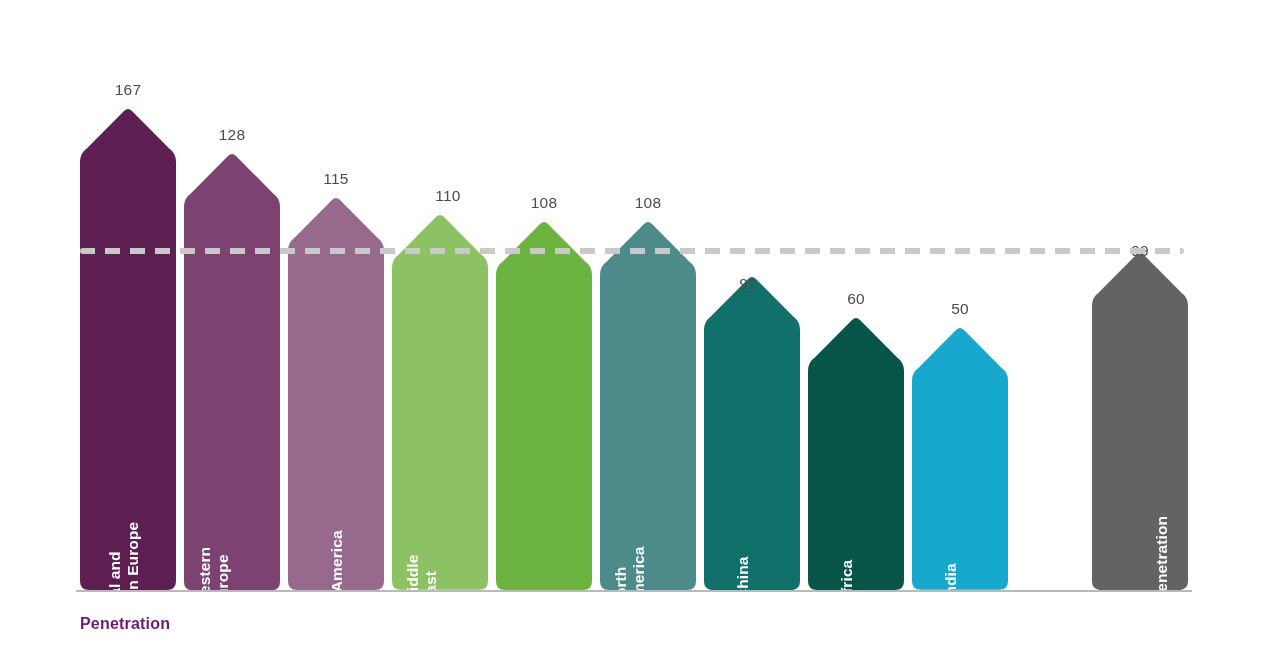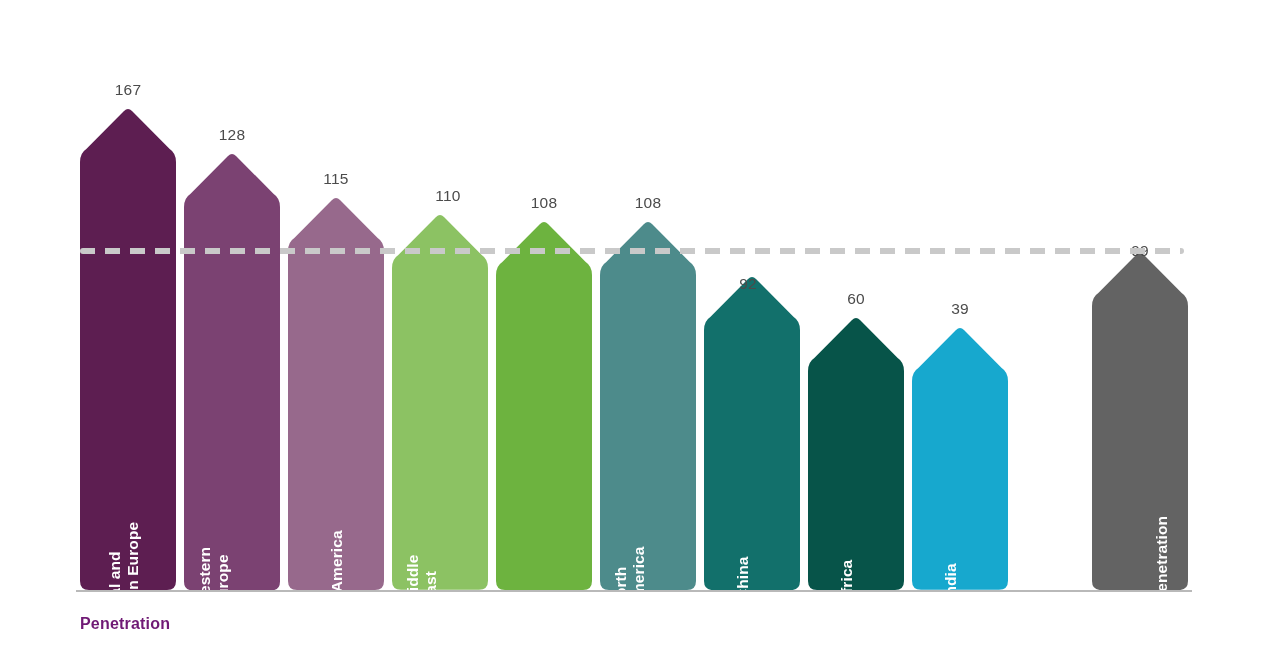--- a/index.html
+++ b/index.html
@@ -157,21 +157,21 @@
 
     <div id="values-layer">
         <div class="value-label" style="left: 80px; width: 96px; top: 81.075px;">167</div>
         <div class="value-label" style="left: 184px; width: 96px; top: 125.6px;">128</div>
         <div class="value-label" style="left: 288px; width: 96px; top: 170.125px; text-align: center;">115</div>
         <div class="value-label" style="left: 400px; width: 96px; top: 187.25px;">110</div>
         <div class="value-label" style="left: 496px; width: 96px; top: 194.1px;">108</div>
         <div class="value-label" style="left: 600px; width: 96px; top: 194.1px;">108</div>
         <div class="value-label" style="left: 700px; width: 96px; top: 248.9px; margin-top: 26px;">92</div>
         <div class="value-label" style="left: 808px; width: 96px; top: 290px;">60</div>
-        <div class="value-label" style="left: 912px; width: 96px; top: 300.275px;">39</div>
+        <div class="value-label" style="left: 912px; width: 96px; top: 300.275px;">50</div>
         <div class="value-label" style="left: 1092px; width: 96px; top: 242px; text-align: center;">99</div>
       </div>
 
     <div id="avg-line" style="top: 247.925px; left: 80px; width: 1104px; background-image: repeating-linear-gradient(to right, rgb(201, 201, 201) 0px, rgb(201, 201, 201) 15px, rgba(0, 0, 0, 0) 15px, rgba(0, 0, 0, 0) 25px);"></div>
 
     <div id="baseline" style="left: 76px; width: 1116px; top: 590px; background: rgb(185, 185, 185);"></div>
 
   </div>
 
   <div id="footer-label" style="left: 80px; top: 615px;">Penetration</div>

